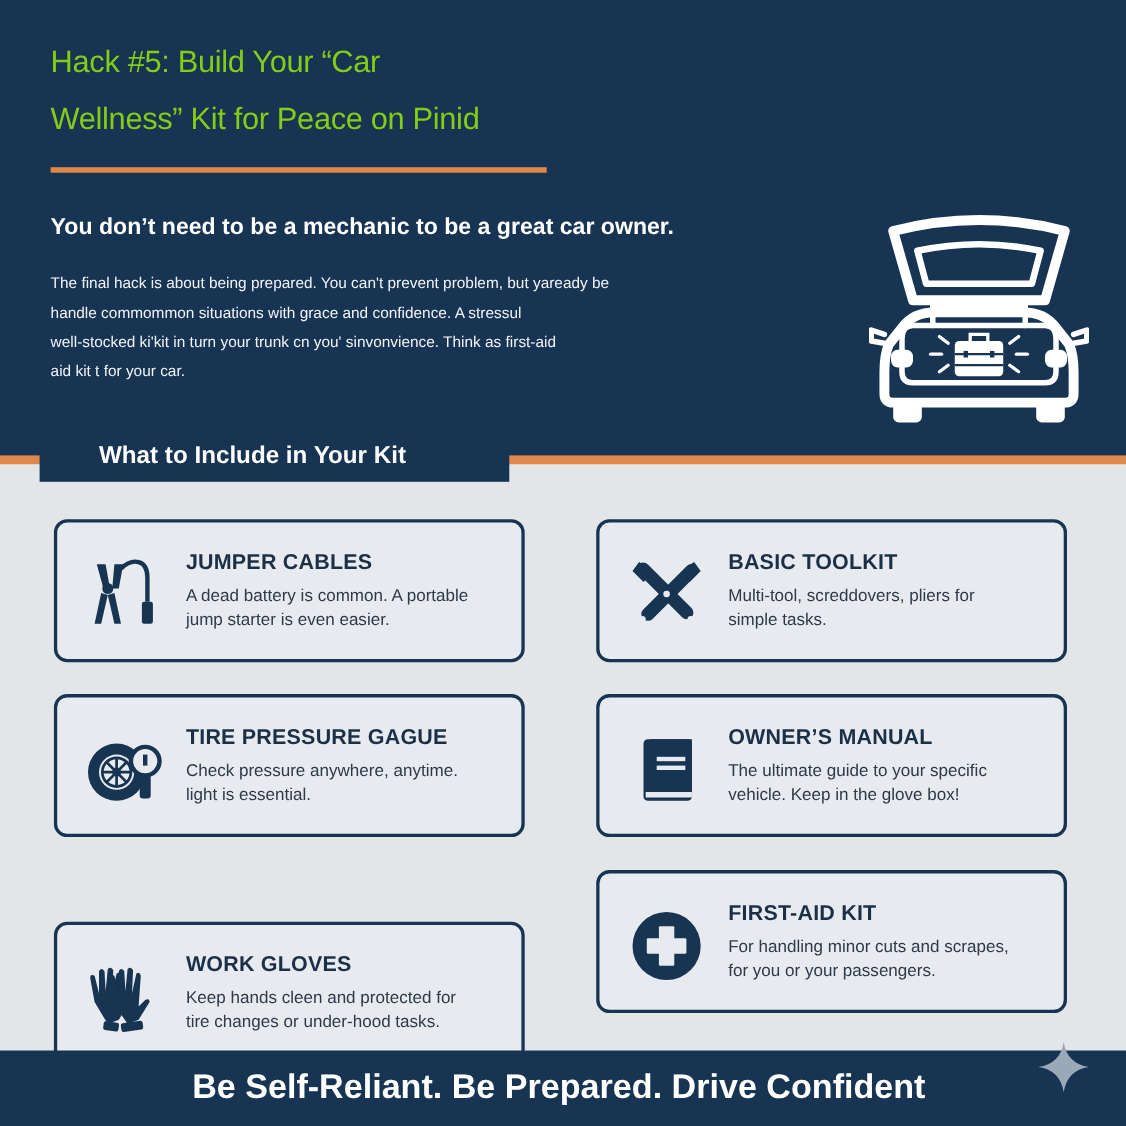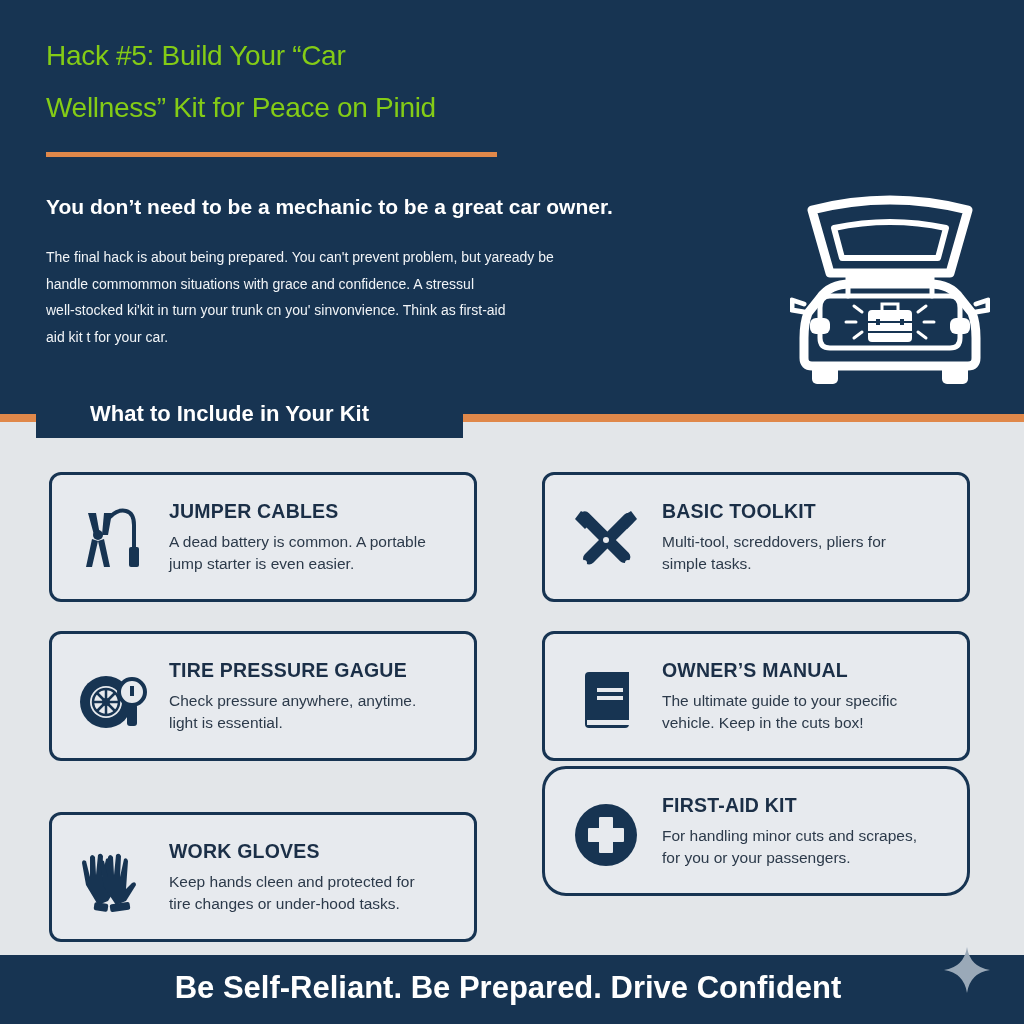--- a/index.html
+++ b/index.html
@@ -201,41 +201,41 @@
   <svg class="icon" viewBox="0 0 70 70">
     <rect x="14" y="8" width="44" height="56" rx="4" fill="#173452"></rect>
     <rect x="20" y="8" width="38" height="48" fill="#173452"></rect>
     <rect x="16" y="56" width="42" height="5" fill="#e7eaee"></rect>
     <rect x="26" y="24" width="26" height="4" fill="#e7eaee"></rect>
     <rect x="26" y="32" width="26" height="4" fill="#e7eaee"></rect>
   </svg>
   <div class="card-title">OWNER’S MANUAL</div>
   <div class="card-desc">
     <div>The ultimate guide to your specific</div>
-    <div>vehicle. Keep in the cuts box!</div>
-  </div>
-</div>
-
-<div class="card" style="left:49px; top:812px;padding-left:48px;">
+    <div>vehicle. Keep in the glove box!</div>
+  </div>
+</div>
+
+<div class="card" style="left:49px; top:838px;padding-left:48px;">
   <svg class="icon" viewBox="0 0 70 70">
     <g fill="#173452">
       <path d="M8 40 L4 18 Q4 14 8 16 L12 32 L12 12 Q14 8 17 12 L18 30 L20 10 Q23 7 25 11 L24 32 L28 14 Q31 12 32 16 L30 44 L36 38 Q40 36 40 40 L30 56 L20 60 Z"></path>
       <path d="M26 42 L22 18 Q22 14 26 16 L30 32 L30 12 Q32 8 35 12 L36 30 L38 10 Q41 7 43 11 L42 32 L46 14 Q49 12 50 16 L48 44 L54 38 Q58 36 58 40 L48 56 L38 60 Z"></path>
       <rect x="32" y="58" width="20" height="8" rx="2" transform="rotate(-8 42 62)"></rect>
       <rect x="16" y="58" width="14" height="8" rx="2" transform="rotate(8 23 62)"></rect>
     </g>
   </svg>
   <div class="card-title">WORK GLOVES</div>
   <div class="card-desc">
     <div>Keep hands cleen and protected for</div>
     <div>tire changes or under-hood tasks.</div>
   </div>
 </div>
 
-<div class="card" style="left:542px; top:766px;border-radius:24px;">
+<div class="card" style="left:542px; top:791px;">
   <svg class="icon" viewBox="0 0 70 70">
     <circle cx="35" cy="36" r="31" fill="#173452"></circle>
     <rect x="28" y="18" width="14" height="36" rx="1" fill="#e7eaee"></rect>
     <rect x="17" y="29" width="36" height="14" rx="1" fill="#e7eaee"></rect>
   </svg>
   <div class="card-title">FIRST-AID KIT</div>
   <div class="card-desc">
     <div>For handling minor cuts and scrapes,</div>
     <div>for you or your passengers.</div>
   </div>

